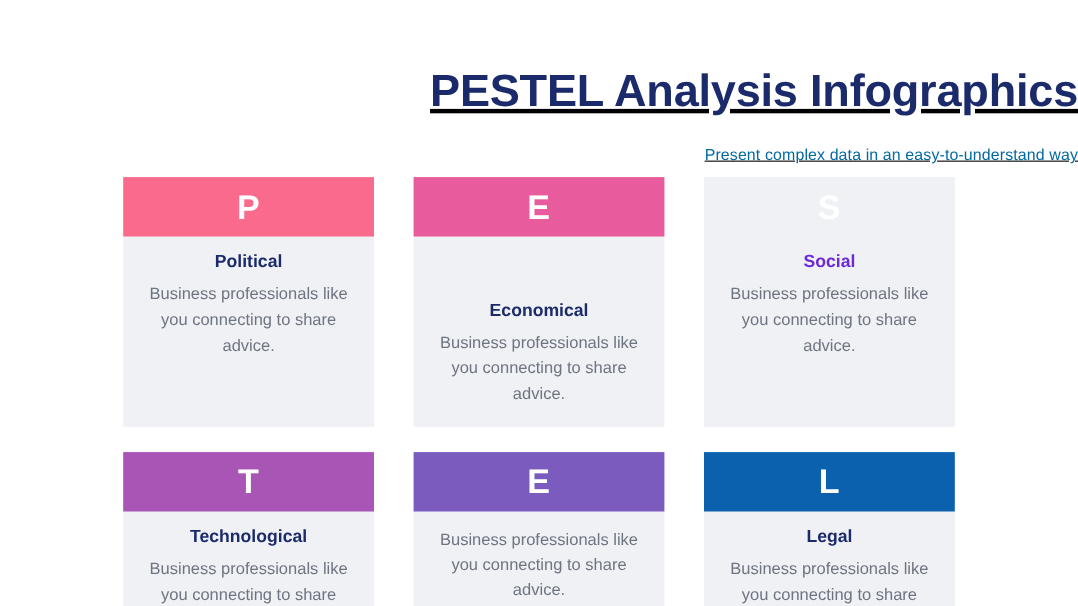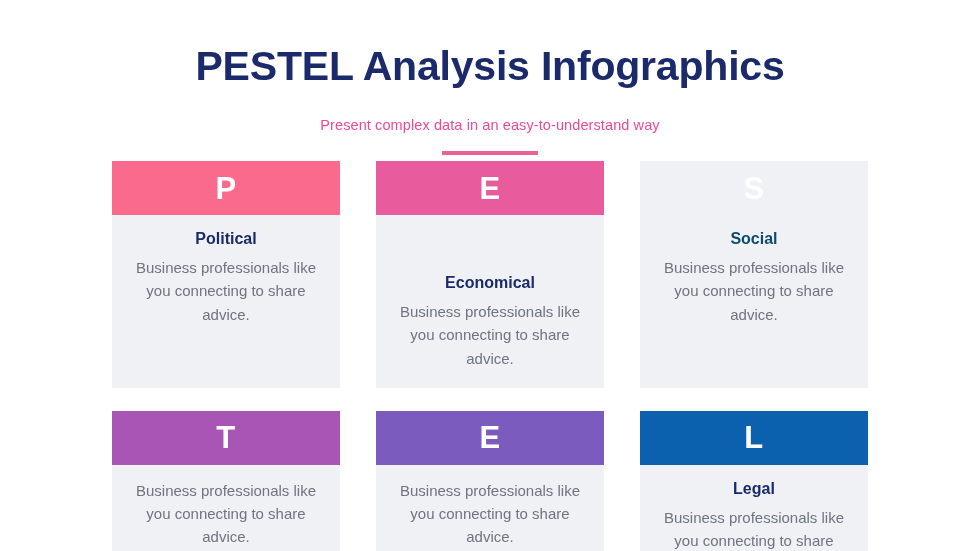--- a/index.html
+++ b/index.html
@@ -17,22 +17,23 @@
   .slide {
     position: relative;
     width: 980px;
     height: 551px;
     background: #ffffff;
     box-sizing: border-box;
   }
 
   
   .header {
-    padding-top: 44px;
-    text-align: center;
+    padding-top: 60px;
+    text-align: right;
+    text-decoration: underline;
   }
 
   .page-title {
     font-size: 41px;
     font-weight: bold;
     color: #1B2A6B;
     letter-spacing: -0.2px;
     line-height: 1.1;
     margin: 0;
   }
@@ -108,21 +109,21 @@
     margin: 0;
   }
 </style>
 </head>
 <body>
 
 <div class="slide" style="background: rgb(255, 255, 255);">
 
   <div class="header">
     <h1 class="page-title" style="color: rgb(27, 42, 107);">PESTEL Analysis Infographics</h1>
-    <p class="page-subtitle" style="color: #ec4899; margin-top: 28px;">Present complex data in an easy-to-understand way</p>
+    <p class="page-subtitle" style="color: #0369a1; margin-top: 28px;">Present complex data in an easy-to-understand way</p>
     <div class="title-divider" style="background: rgb(232, 99, 143);"></div>
   </div>
 
   <div class="grid">
 
     <div class="card" style="background: rgb(239, 241, 245);">
       <div class="card-header" style="background: rgb(250, 106, 140);">
         <span class="card-letter" style="color: rgb(255, 255, 255);">P</span>
       </div>
       <div class="card-body">
@@ -139,30 +140,31 @@
         <div class="card-title" style="color: rgb(27, 42, 107); margin-top: 44px;">Economical</div>
         <div class="card-desc" style="color: rgb(110, 116, 128);">Business professionals like you connecting to share advice.</div>
       </div>
     </div>
 
     <div class="card" style="background: rgb(239, 241, 245);">
       <div class="card-header">
         <span class="card-letter" style="color: rgb(255, 255, 255);">S</span>
       </div>
       <div class="card-body">
-        <div class="card-title" style="color: #0c4a6e;">Social</div>
+        <div class="card-title" style="color: #6d28d9;">Social</div>
         <div class="card-desc" style="color: rgb(110, 116, 128);">Business professionals like you connecting to share advice.</div>
       </div>
     </div>
 
     <div class="card" style="background: rgb(239, 241, 245);">
       <div class="card-header" style="background: rgb(168, 85, 181);">
         <span class="card-letter" style="color: rgb(255, 255, 255);">T</span>
       </div>
       <div class="card-body">
+        <div class="card-title" style="color: rgb(27, 42, 107);">Technological</div>
         <div class="card-desc" style="color: rgb(110, 116, 128);">Business professionals like you connecting to share advice.</div>
       </div>
     </div>
 
     <div class="card" style="background: rgb(239, 241, 245);">
       <div class="card-header" style="background: rgb(123, 91, 190);">
         <span class="card-letter" style="color: rgb(255, 255, 255);">E</span>
       </div>
       <div class="card-body">
         <div class="card-desc" style="color: rgb(110, 116, 128);">Business professionals like you connecting to share advice.</div>

